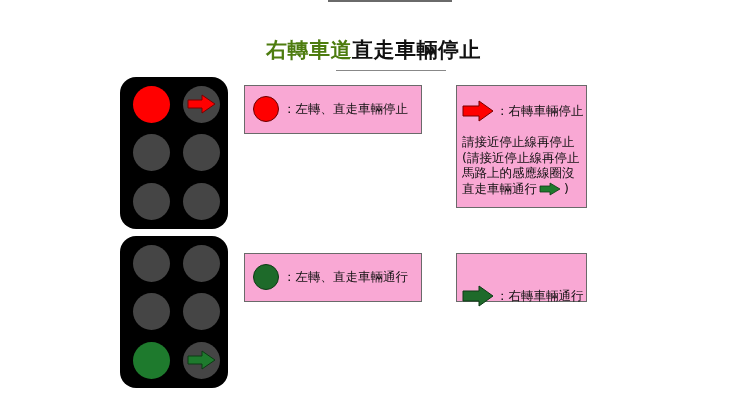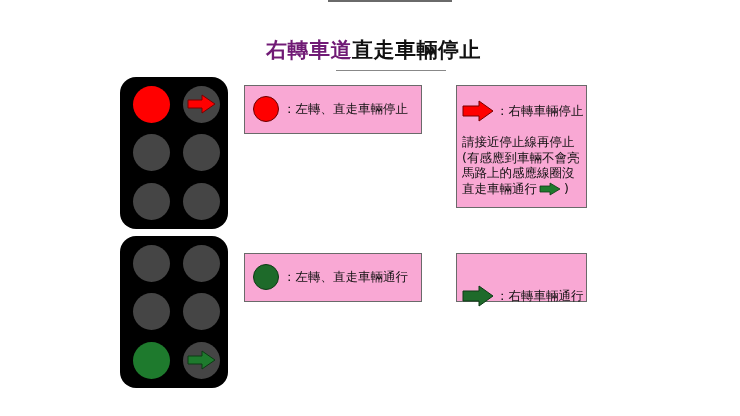--- a/index.html
+++ b/index.html
@@ -7,21 +7,21 @@
       width: 740px; height: 416px; position: relative; overflow: hidden;
       background: #ffffff;
       font-family: "DejaVu Sans", "Liberation Sans", sans-serif;
       color: #111;
     }
     .top-line { position: absolute; left: 328px; top: 0; width: 124px; height: 2px; background: #6a6a6a; }
     .title {
       position: absolute; left: 266px; top: 36px; width: 260px;
       font-size: 21px; font-weight: bold; letter-spacing: 0.5px; white-space: nowrap;
     }
-    .title .red { color: #701a75; }
+    .title .red { color: #4d7c0f; }
     .title-underline { position: absolute; left: 336px; top: 70px; width: 110px; height: 1px; background: #888; }
 
     .signal {
       position: absolute; left: 120px; width: 108px; height: 152px;
       background: #000; border-radius: 16px;
     }
     .signal.top { top: 77px; }
     .signal.bottom { top: 236px; }
     .lamp {
       position: absolute; width: 37px; height: 37px; border-radius: 50%;
@@ -97,21 +97,21 @@
 
 <div class="box box2">
   <div class="legend-row" style="left:5px; top:14px;">
     <svg width="32" height="22" viewBox="0 0 32 22">
         <path d="M1 6 H17 V1 L31 11 L17 21 V16 H1 Z" fill="#ff0000" stroke="#7a0000" stroke-width="1"></path>
       </svg>
     <span style="margin-left:2px;">：右轉車輛停止</span>
   </div>
   <div class="note">
     <div>請接近停止線再停止</div>
-    <div>(有感應到車輛不會亮</div>
+    <div>(請接近停止線再停止</div>
     <div>馬路上的感應線圈沒</div>
     <div><span>直走車輛通行</span><svg width="22" height="14" viewBox="0 0 22 14" style="margin:0 3px 0 2px;">
           <path d="M1 4 H11 V1 L21 7 L11 13 V10 H1 Z" fill="#1e7a2d" stroke="#0d3a14" stroke-width="0.8"></path>
         </svg><span>)</span></div>
   </div>
 </div>
 
 <div class="box box3">
   <div class="legend-row" style="left:8px; top:10px;">
     <div class="dot green"></div>

